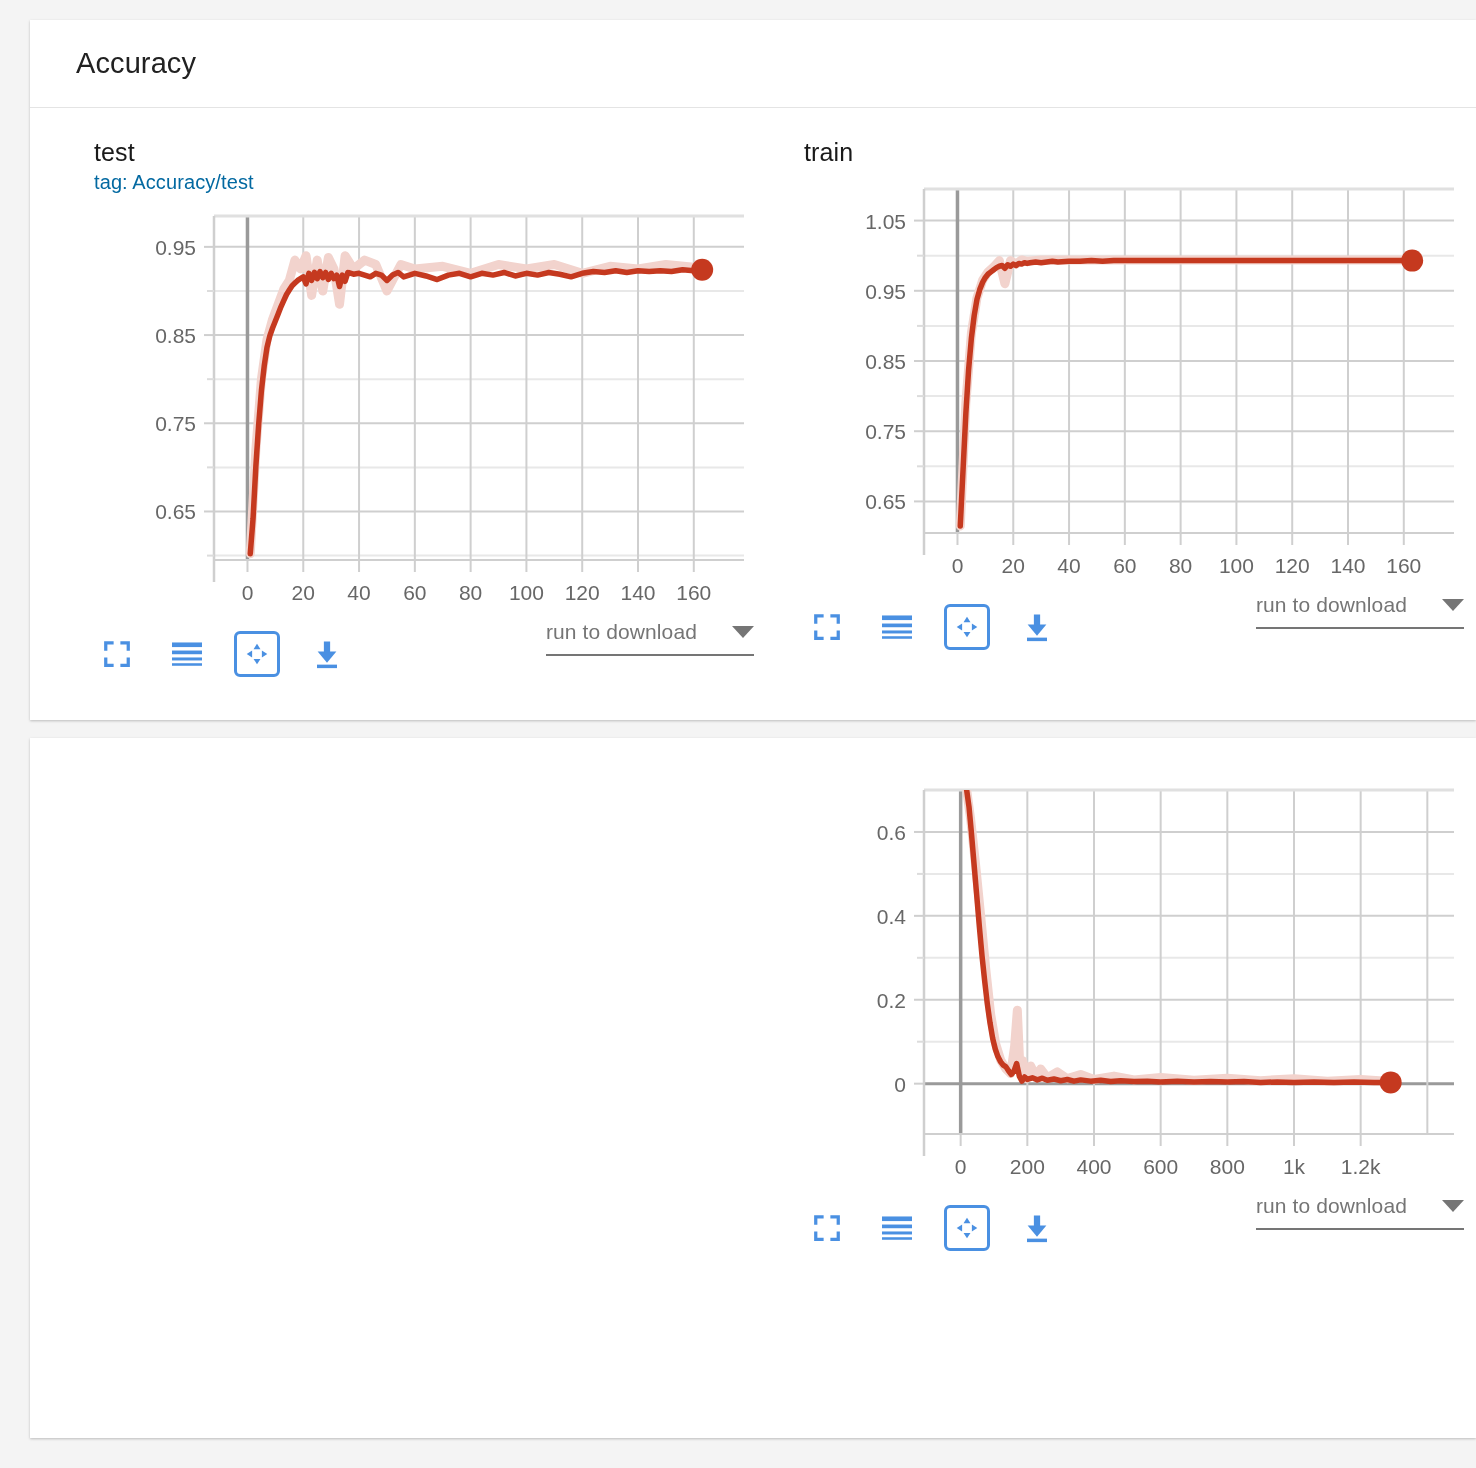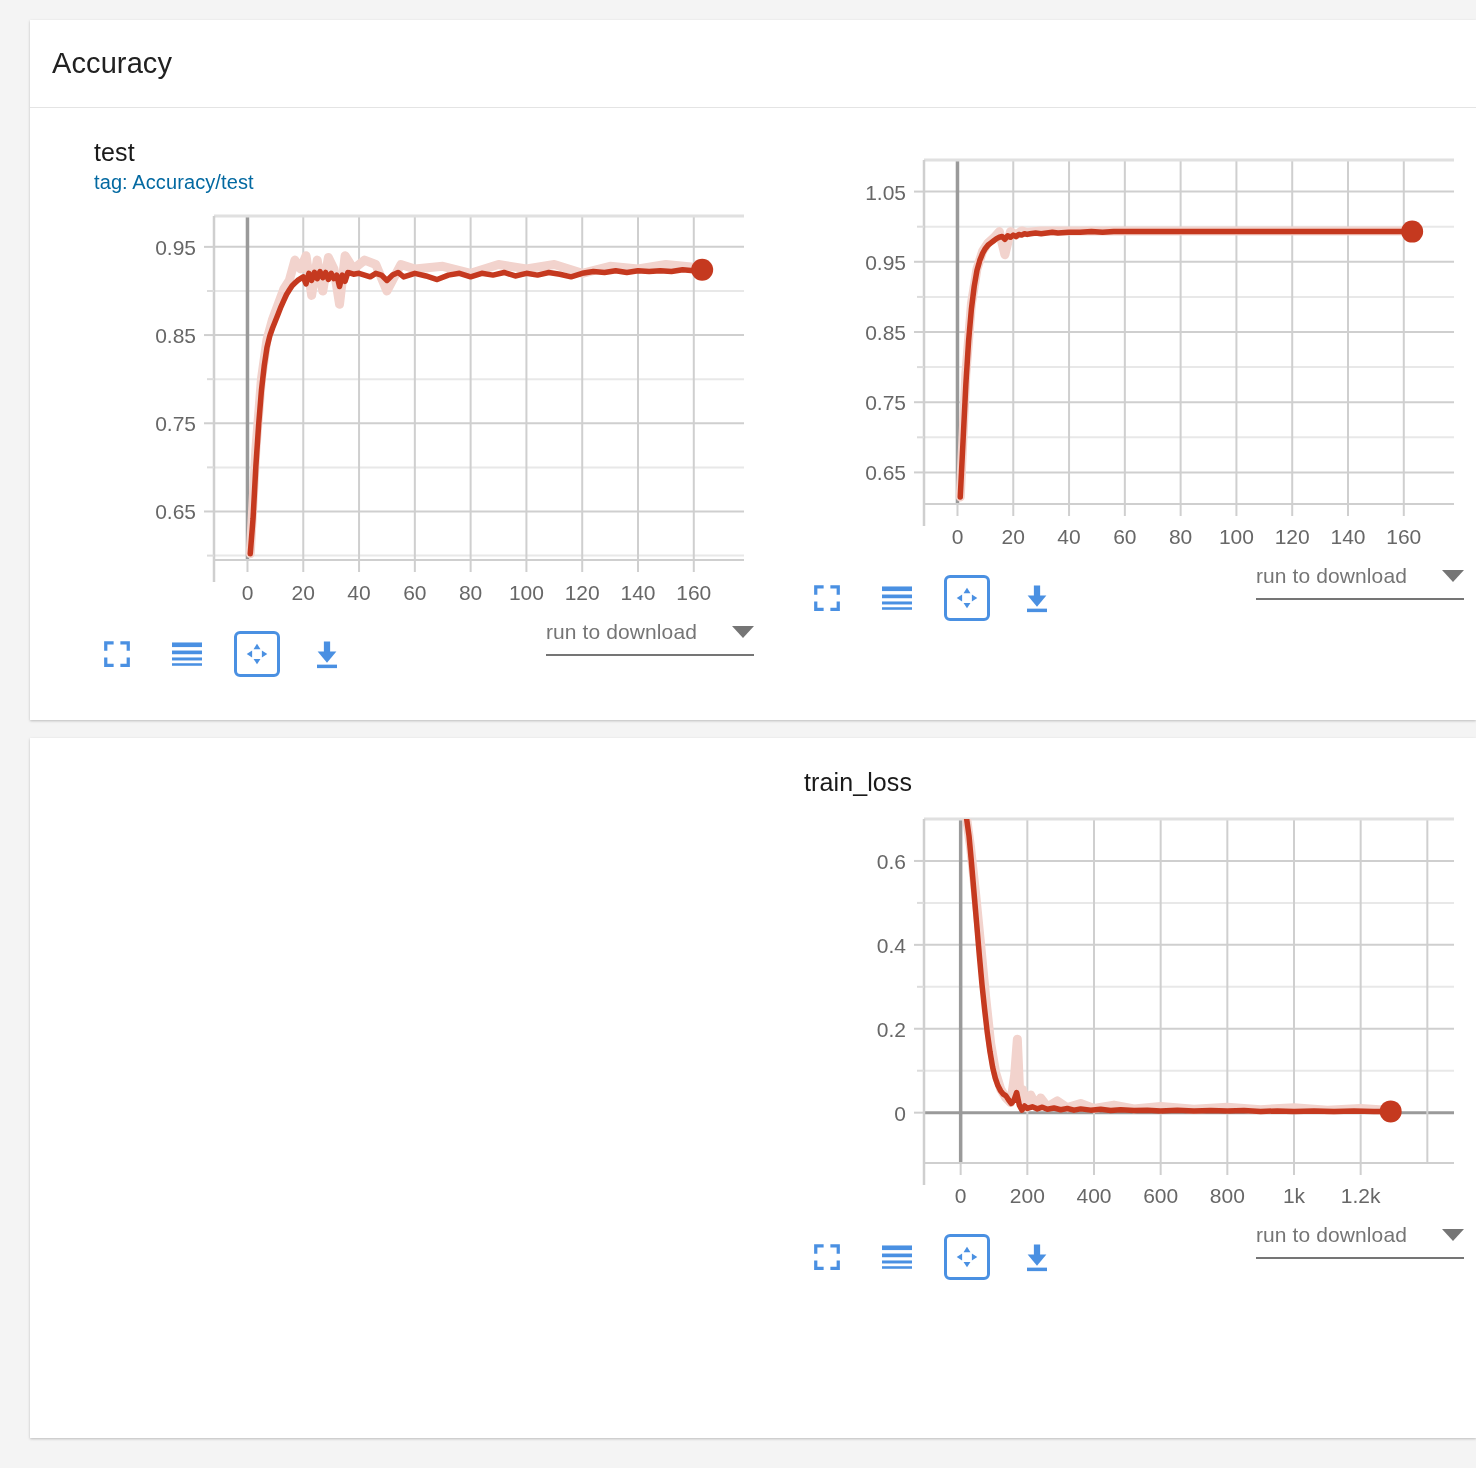--- a/index.html
+++ b/index.html
@@ -20,21 +20,21 @@
     position: absolute;
     left: 30px;
     right: 0;
     background: #ffffff;
     box-shadow: 0 1px 3px rgba(0,0,0,0.14), 0 1px 2px rgba(0,0,0,0.10);
   }
   .card-header {
     height: 88px;
     display: flex;
     align-items: center;
-    padding-left: 22px;
+    padding-left: 46px;
     border-bottom: 1px solid #e4e4e4;
     box-sizing: border-box;
   }
   .card-header-title {
     font-size: 29px;
     color: #212121;
     font-weight: 400;
     letter-spacing: 0.1px;
   }
   .card-body {
@@ -236,20 +236,21 @@
             <div class="select-row">
               <span class="select-label">run to download</span>
               <span class="caret"></span>
             </div>
             <div class="select-underline"></div>
           </div>
         </div>
       </div>
 
       <div class="chart-cell">
+        <div class="chart-title">train</div>
         <div class="plot-wrap">
           <svg id="svg-train" width="660" height="400" viewBox="0 0 660 400">
               <rect x="120" y="8" width="530" height="344" fill="#ffffff"></rect>
               <line x1="120" y1="285.30612244897964" x2="650" y2="285.30612244897964" stroke="#e8e8e8" stroke-width="2"></line>
               <line x1="120" y1="215.1020408163265" x2="650" y2="215.1020408163265" stroke="#e8e8e8" stroke-width="2"></line>
               <line x1="120" y1="144.89795918367344" x2="650" y2="144.89795918367344" stroke="#e8e8e8" stroke-width="2"></line>
               <line x1="120" y1="74.69387755102042" x2="650" y2="74.69387755102042" stroke="#e8e8e8" stroke-width="2"></line>
               <line x1="120" y1="320.4081632653061" x2="650" y2="320.4081632653061" stroke="#cfcfcf" stroke-width="2"></line>
               <line x1="120" y1="250.20408163265304" x2="650" y2="250.20408163265304" stroke="#cfcfcf" stroke-width="2"></line>
               <line x1="120" y1="180" x2="650" y2="180" stroke="#cfcfcf" stroke-width="2"></line>
@@ -350,21 +351,20 @@
         </div>
       </div>
 
     </div>
   </div>
 
   <div class="card" style="top:738px; height:700px;">
     <div class="card-body">
 
       <div class="chart-cell">
-        <div class="chart-title">train_loss</div>
         <div class="plot-wrap">
           <svg id="svg-loss" width="660" height="400" viewBox="0 0 660 400">
               <rect x="120" y="8" width="530" height="344" fill="#ffffff"></rect>
               <line x1="120" y1="259.7073170731707" x2="650" y2="259.7073170731707" stroke="#e8e8e8" stroke-width="2"></line>
               <line x1="120" y1="175.8048780487805" x2="650" y2="175.8048780487805" stroke="#e8e8e8" stroke-width="2"></line>
               <line x1="120" y1="91.90243902439022" x2="650" y2="91.90243902439022" stroke="#e8e8e8" stroke-width="2"></line>
               <line x1="120" y1="301.6585365853659" x2="650" y2="301.6585365853659" stroke="#9a9a9a" stroke-width="3"></line>
               <line x1="120" y1="217.7560975609756" x2="650" y2="217.7560975609756" stroke="#cfcfcf" stroke-width="2"></line>
               <line x1="120" y1="133.85365853658536" x2="650" y2="133.85365853658536" stroke="#cfcfcf" stroke-width="2"></line>
               <line x1="120" y1="49.95121951219511" x2="650" y2="49.95121951219511" stroke="#cfcfcf" stroke-width="2"></line>

